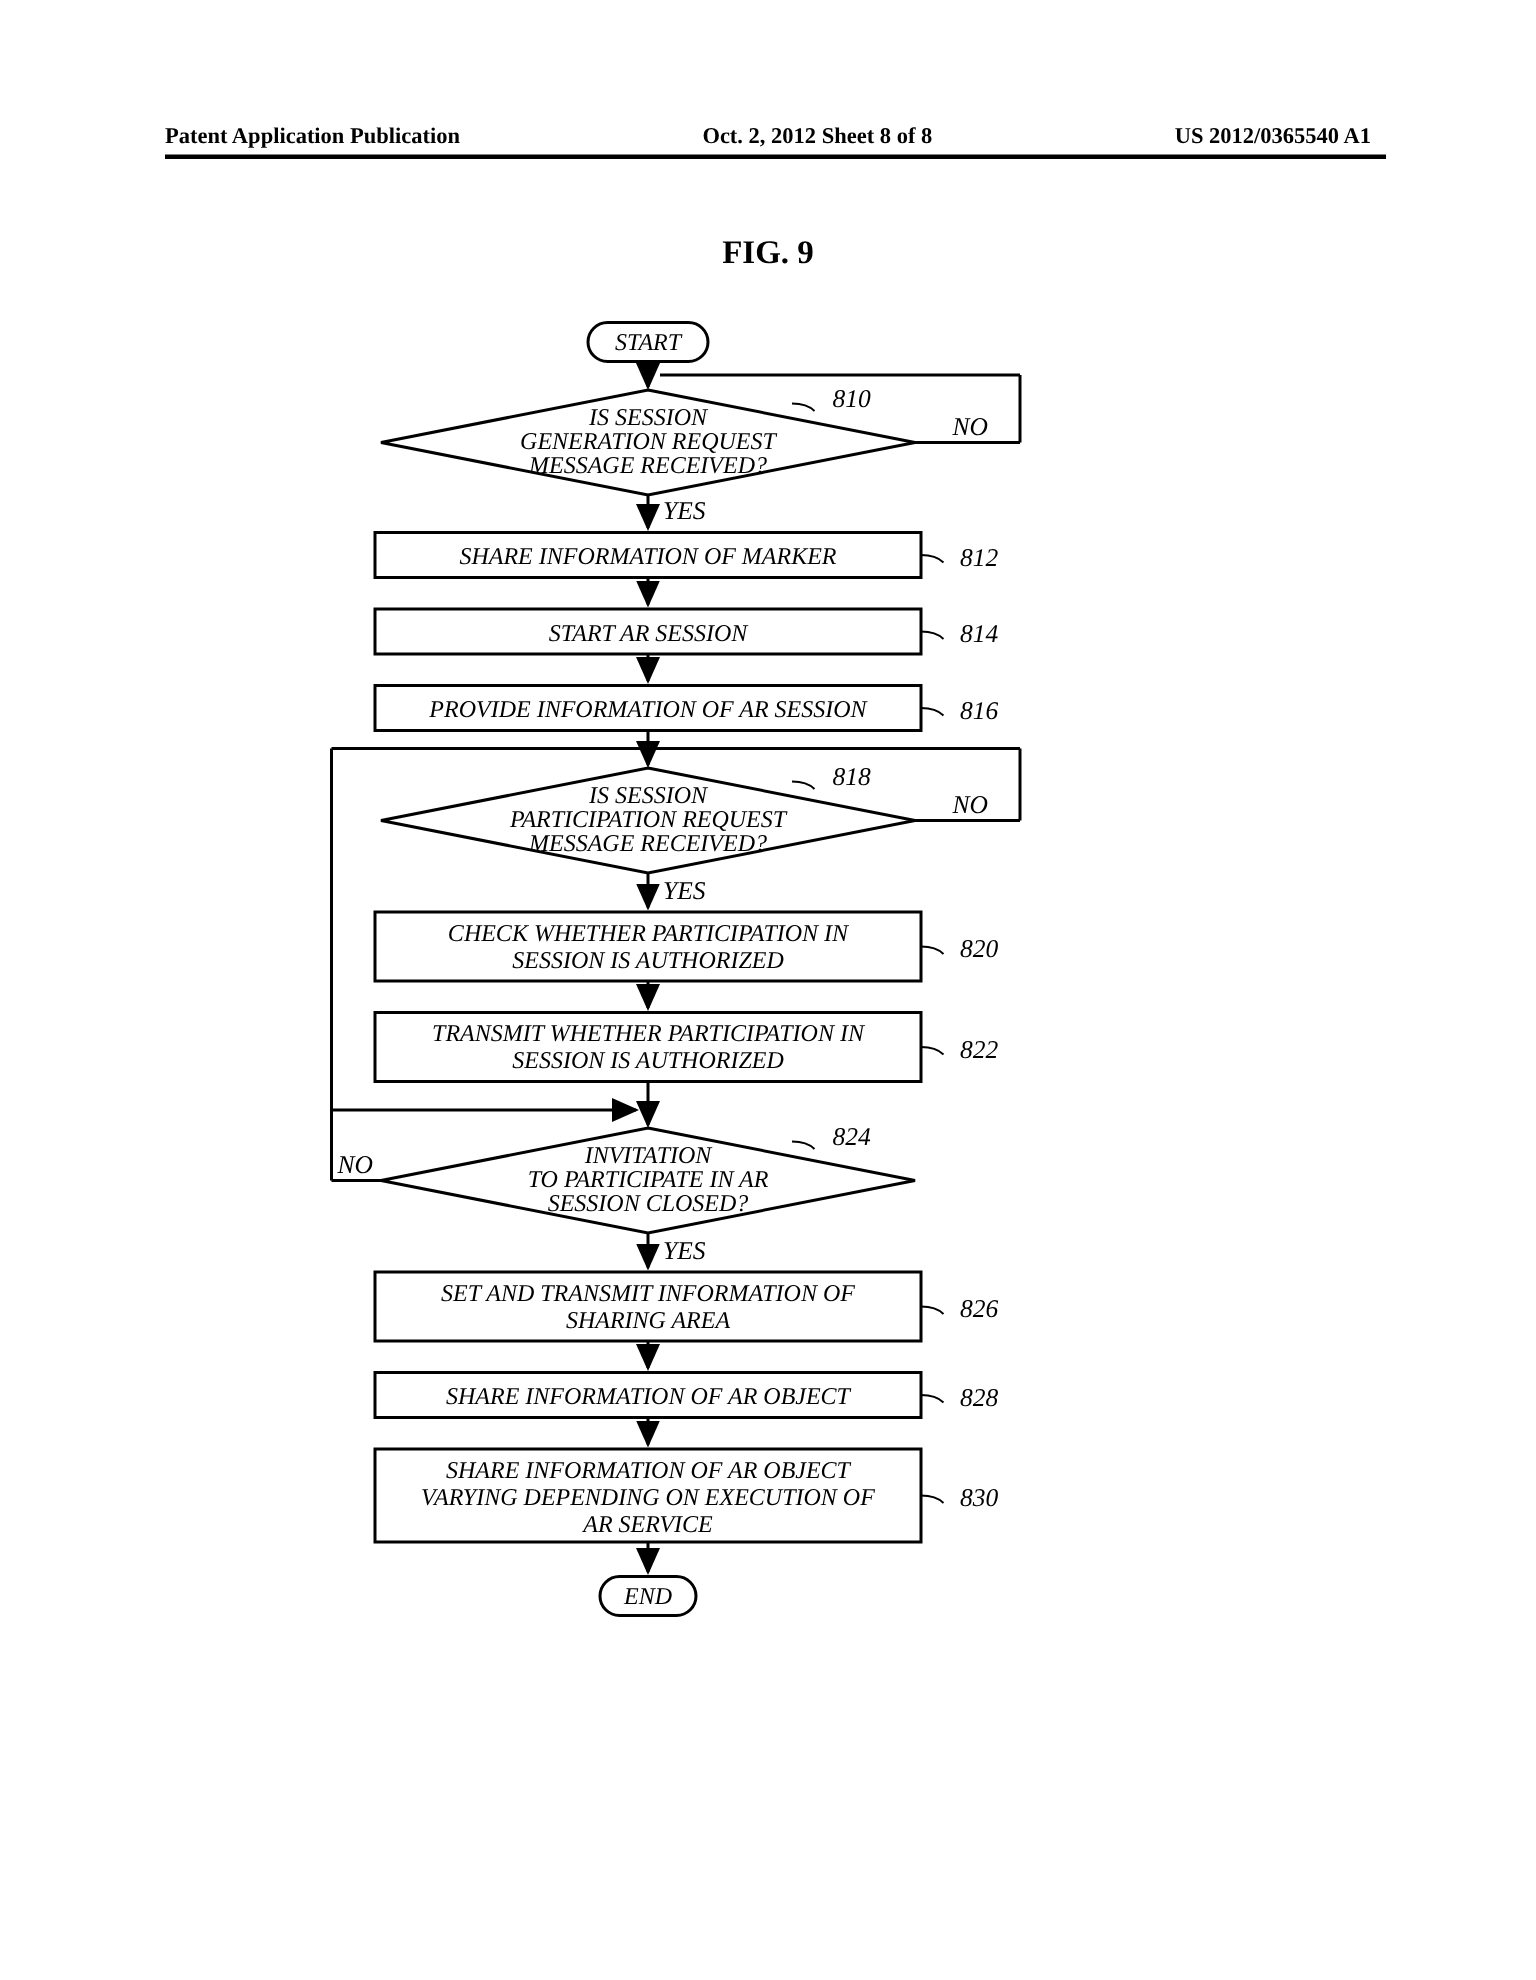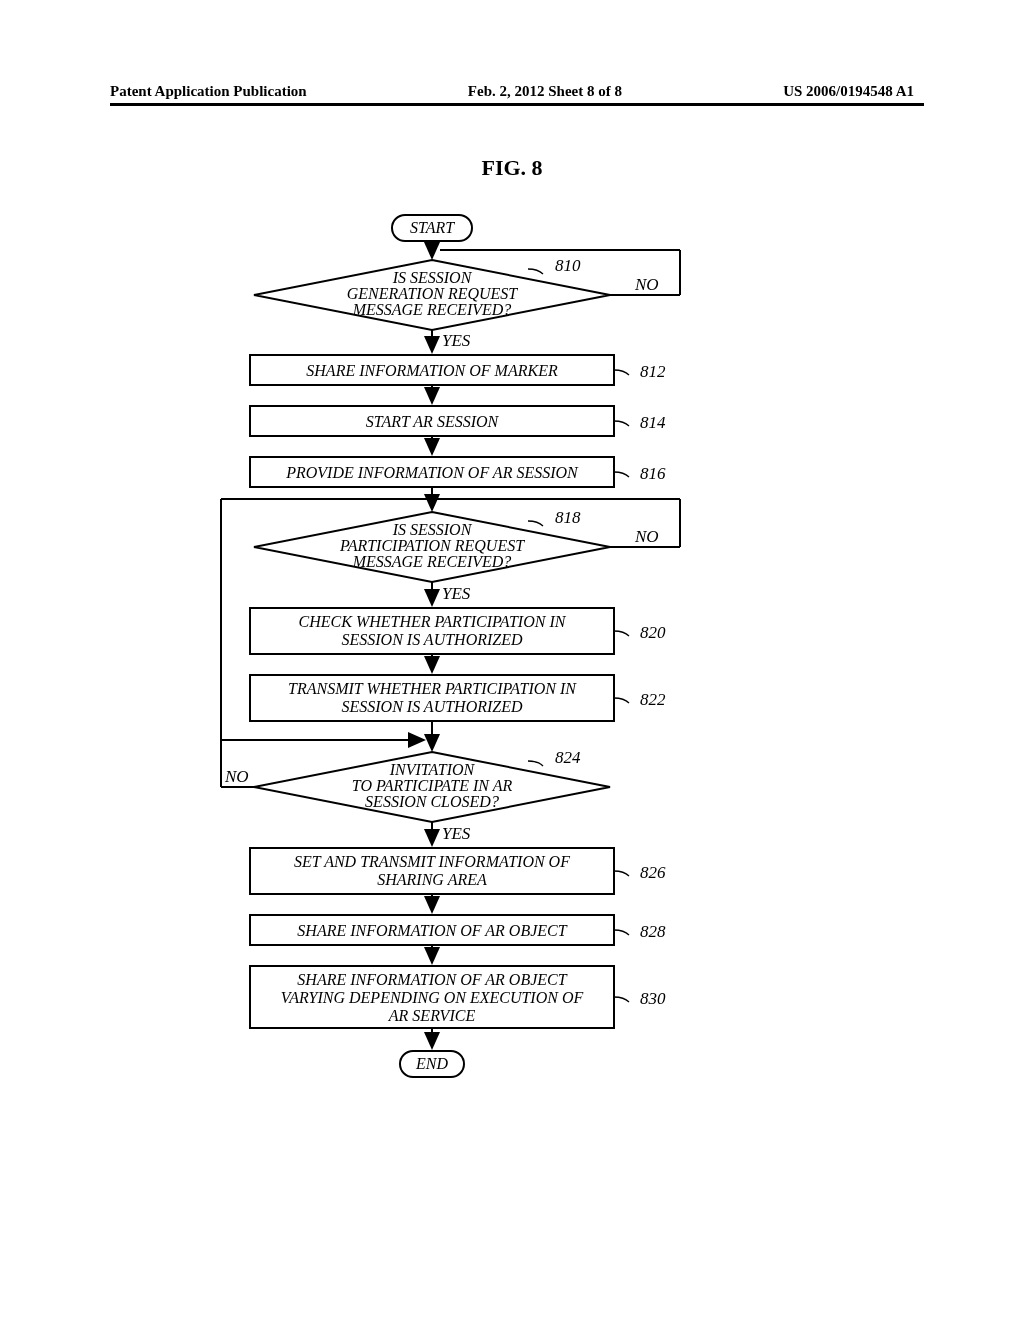--- a/index.html
+++ b/index.html
@@ -57,26 +57,26 @@
       font-family: "Times New Roman", Times, serif;
       font-size: 17px;
       fill: black;
     }
   </style>
 </head>
 <body>
 
 <div class="header">
   <span>Patent Application Publication</span>
-  <span>Feb. 2, 2012  Sheet 8 of 8</span>
-  <span>US 2006/0194548 A1</span>
+  <span>Oct. 2, 2012  Sheet 8 of 8</span>
+  <span>US 2012/0365540 A1</span>
 </div>
 <div class="header-line"></div>
 
-<div class="figure-title">FIG. 8</div>
+<div class="figure-title">FIG. 9</div>
 
 <div class="diagram">
 <svg width="620" height="1010" viewBox="0 0 620 1010">
   <defs>
     <marker id="arrow" markerWidth="10" markerHeight="10" refX="8" refY="4" orient="auto">
       <path d="M0,0 L0,8 L9,4 z" fill="black"></path>
     </marker>
   </defs>
 
   <g>

